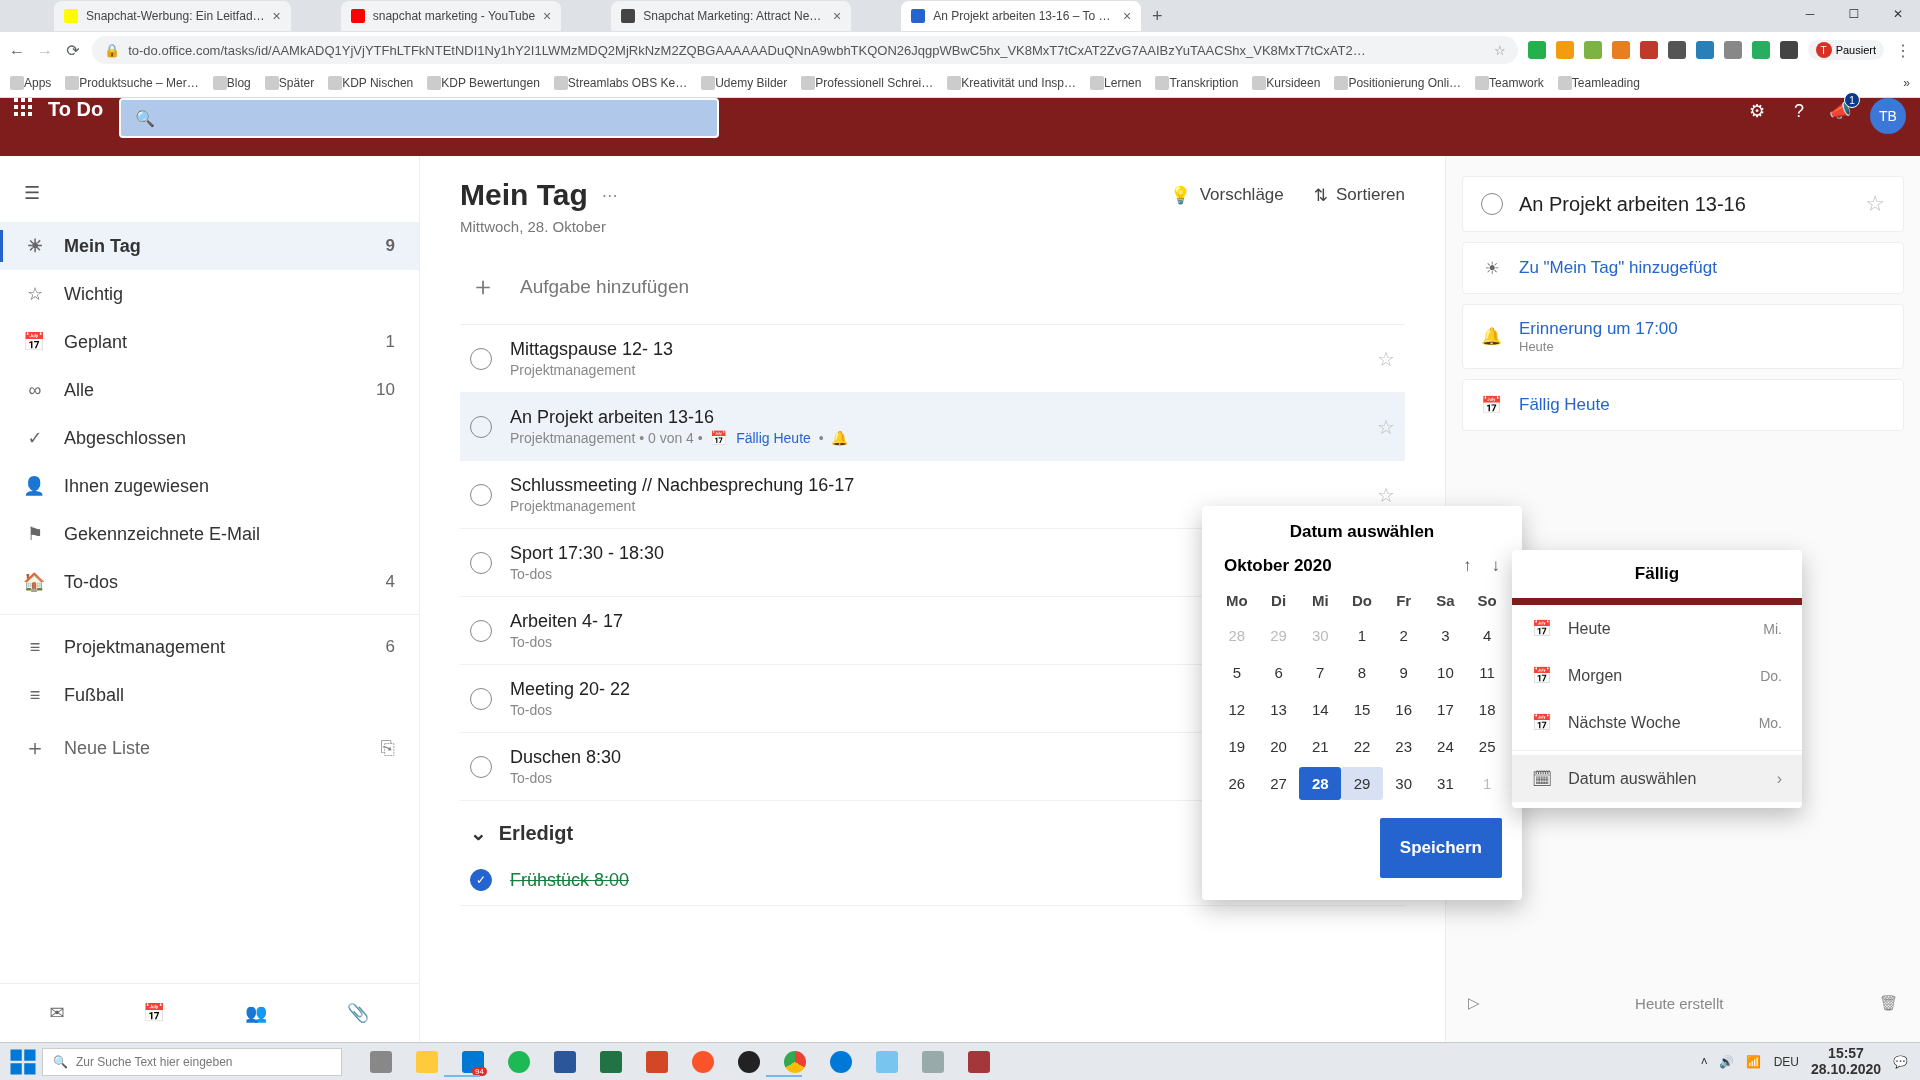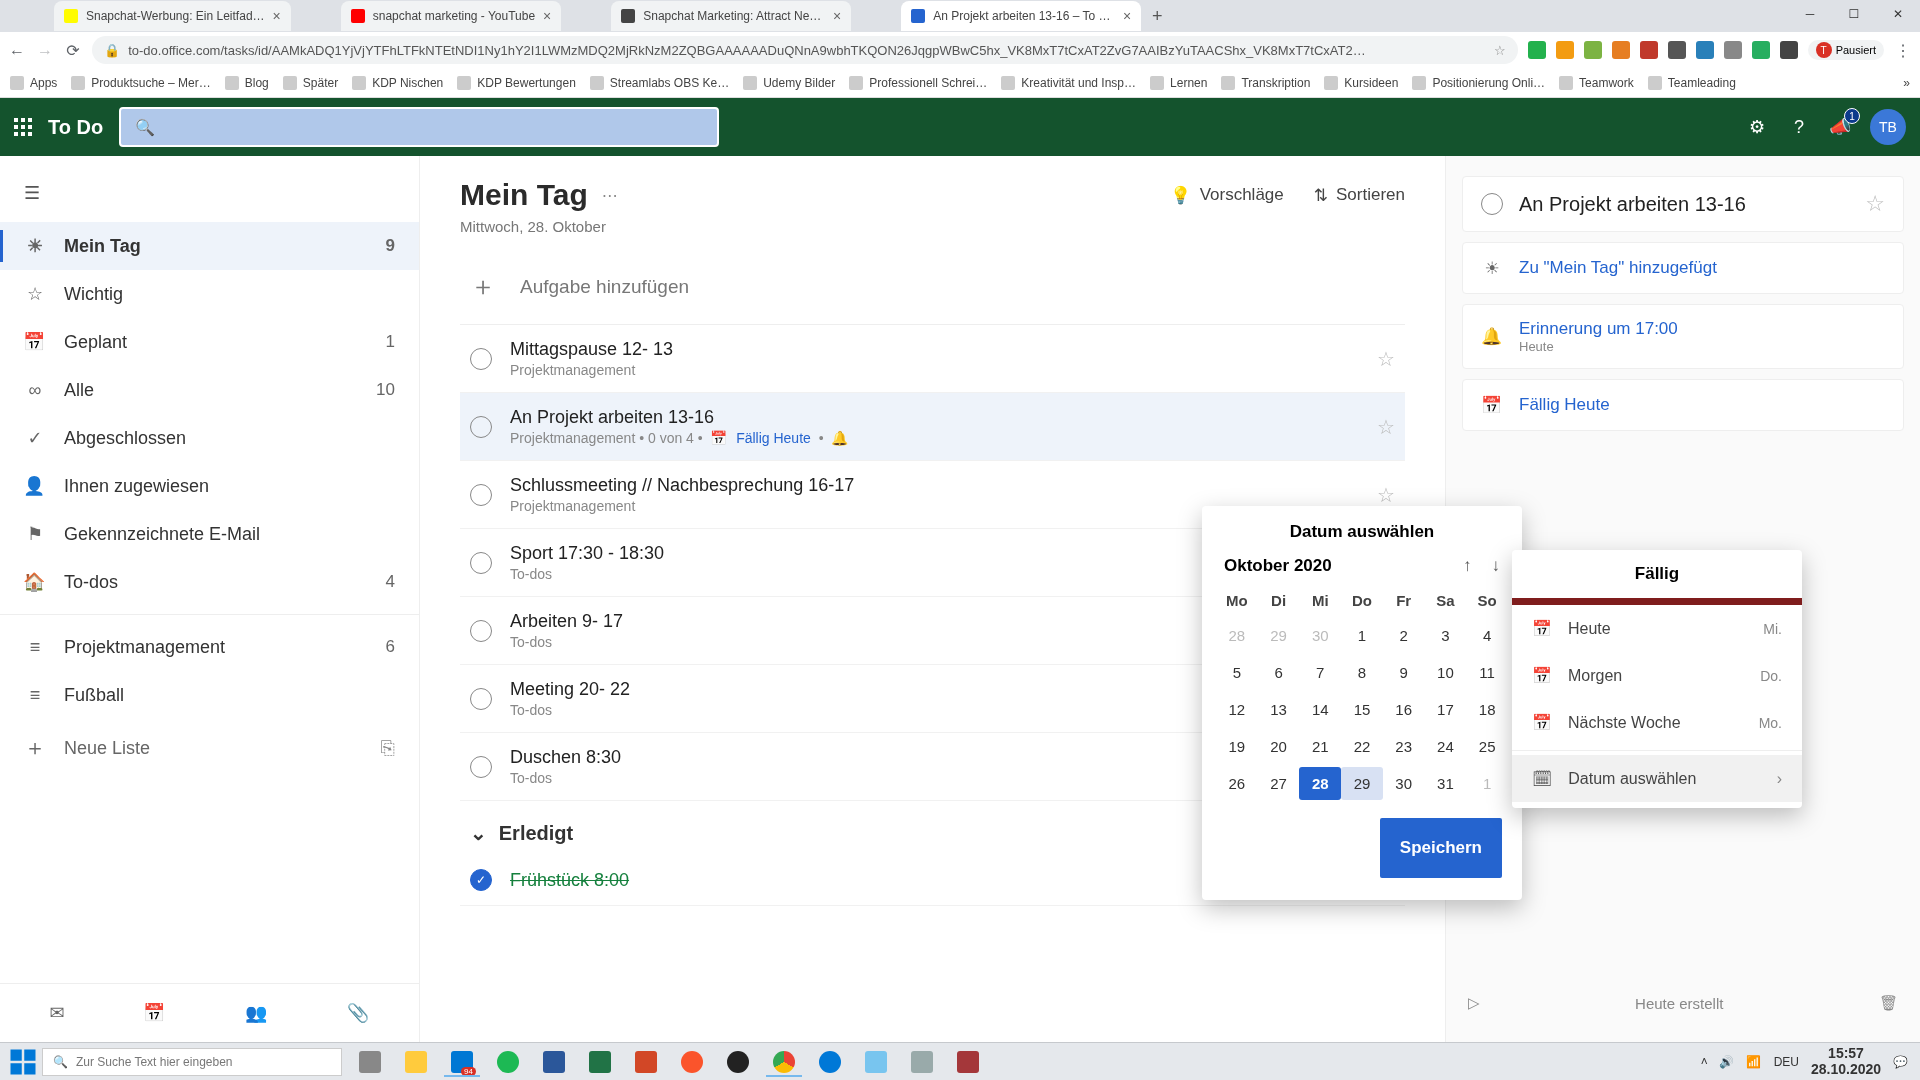--- a/index.html
+++ b/index.html
@@ -21,25 +21,25 @@
 
 .addr-bar { display: flex; align-items: center; background: #fff; height: 36px; padding: 0 8px; gap: 10px; }
 .ab-ico { width: 18px; height: 18px; color: #5f6368; display: flex; align-items: center; justify-content: center; }
 .url-box { flex: 1; background: #f1f3f4; border-radius: 14px; height: 28px; display: flex; align-items: center; padding: 0 12px; font-size: 13px; color: #555; gap: 8px; }
 .ext-row { display: flex; gap: 10px; align-items: center; }
 .ext-ico { width: 18px; height: 18px; border-radius: 3px; background: #999; }
 .paused { background: #f1f3f4; border-radius: 12px; padding: 2px 8px; font-size: 11px; display: flex; align-items: center; gap: 4px; }
 .paused .dot { width: 16px; height: 16px; background: #d93025; border-radius: 50%; color:#fff; font-size:10px; display:flex; align-items:center; justify-content:center; }
 
 .bm-bar { display: flex; align-items: center; gap: 14px; background: #fff; height: 30px; padding: 0 10px; border-bottom: 1px solid #ddd; font-size: 12px; color: #444; }
-.bm { display: flex; align-items: center; gap: 6px; }
+.bm { display: flex; align-items: center; }
 .bm .bi { width: 14px; height: 14px; background: #ccc; border-radius: 2px; }
 
 
-.app-header { background: #14532d; height: 58px; display: flex; align-items: center; padding: 0 14px; color: #fff; gap: 16px; }
+.app-header { background: #7f1d1d; height: 58px; display: flex; align-items: flex-start; padding: 0 14px; color: #fff; gap: 16px; }
 .waffle { display: grid; grid-template-columns: repeat(3,4px); grid-template-rows: repeat(3,4px); gap: 3px; }
 .waffle span { background: #fff; width:4px; height:4px; }
 .app-title { font-size: 20px; font-weight: 600; }
 .search { flex: 0 0 600px; margin: 0 auto; height: 40px; background: #b0c8ea; border: 2px solid #fff; border-radius: 4px; display: flex; align-items: center; padding: 0 14px; color: #2a5aad; }
 .hdr-ico { width: 26px; height: 26px; display: flex; align-items: center; justify-content: center; font-size: 18px; color: #fff; position: relative; }
 .badge { position: absolute; top: -6px; right: -6px; background: #0b3a8c; border: 1px solid #fff; border-radius: 50%; width: 16px; height: 16px; font-size: 10px; display: flex; align-items: center; justify-content: center; }
 .avatar { width: 36px; height: 36px; border-radius: 50%; background: #3b78d8; display: flex; align-items: center; justify-content: center; font-size: 14px; }
 
 
 .main { display: flex; height: calc(100% - 32px - 36px - 30px - 58px - 38px); }
@@ -106,21 +106,21 @@
 .cal-d.off { color: #bbb; }
 .cal-d.today { background: #2564cf; color: #fff; font-weight: 600; }
 .cal-d.sel { background: #d8e1f3; }
 .cal-save { display: block; margin: 18px 6px 6px auto; background: #2564cf; color: #fff; border: none; padding: 20px 20px; font-size: 17px; font-weight: 600; border-radius: 2px; }
 
 
 .taskbar { height: 38px; background: #e5e8ec; border-top: 1px solid #c6c9cd; display: flex; align-items: center; padding: 0 4px; font-size: 12px; color: #333; }
 .tb-start { width: 38px; height: 30px; display: flex; align-items: center; justify-content: center; }
 .tb-search { width: 300px; height: 28px; background: #fff; border: 1px solid #ccc; display: flex; align-items: center; padding: 0 10px; gap:8px; color:#777; }
 .tb-apps { display: flex; gap: 2px; margin-left: 6px; }
-.tb-app { width: 44px; height: 30px; display: flex; align-items: center; justify-content: center; position:relative; }
+.tb-app { width: 44px; height: 30px; display: flex; align-items: center; justify-content: flex-end; position:relative; }
 .tb-app.active::after { content:""; position:absolute; bottom:0; left:4px; right:4px; height:2px; background:#76b9ed; }
 .tb-ico { width:22px; height:22px; border-radius:3px; }
 .tb-right { margin-left: auto; display: flex; align-items: center; gap: 12px; padding-right: 8px; }
 .tb-clock { text-align: center; line-height: 1.1; font-size: 14px; font-weight: bold; }
 
 .win-ctrls { position:absolute; top:0; right:0; display:flex; }
 .win-btn { width:44px; height:28px; display:flex; align-items:center; justify-content:center; color:#333; font-size:12px; }
 
 svg { width: 100%; height: 100%; }
 </style>
@@ -401,21 +401,21 @@
             <div class="ttitle">Sport 17:30 - 18:30</div>
             <div class="tmeta">
               <span>To-dos</span>
             </div>
           </div>
           <span class="star">☆</span>
         </div>
         <div class="task">
           <div class="circle"></div>
           <div class="tbody">
-            <div class="ttitle">Arbeiten 9- 17</div>
+            <div class="ttitle">Arbeiten 4- 17</div>
             <div class="tmeta">
               <span>To-dos</span>
             </div>
           </div>
           <span class="star">☆</span>
         </div>
         <div class="task">
           <div class="circle"></div>
           <div class="tbody">
             <div class="ttitle">Meeting 20- 22</div>

